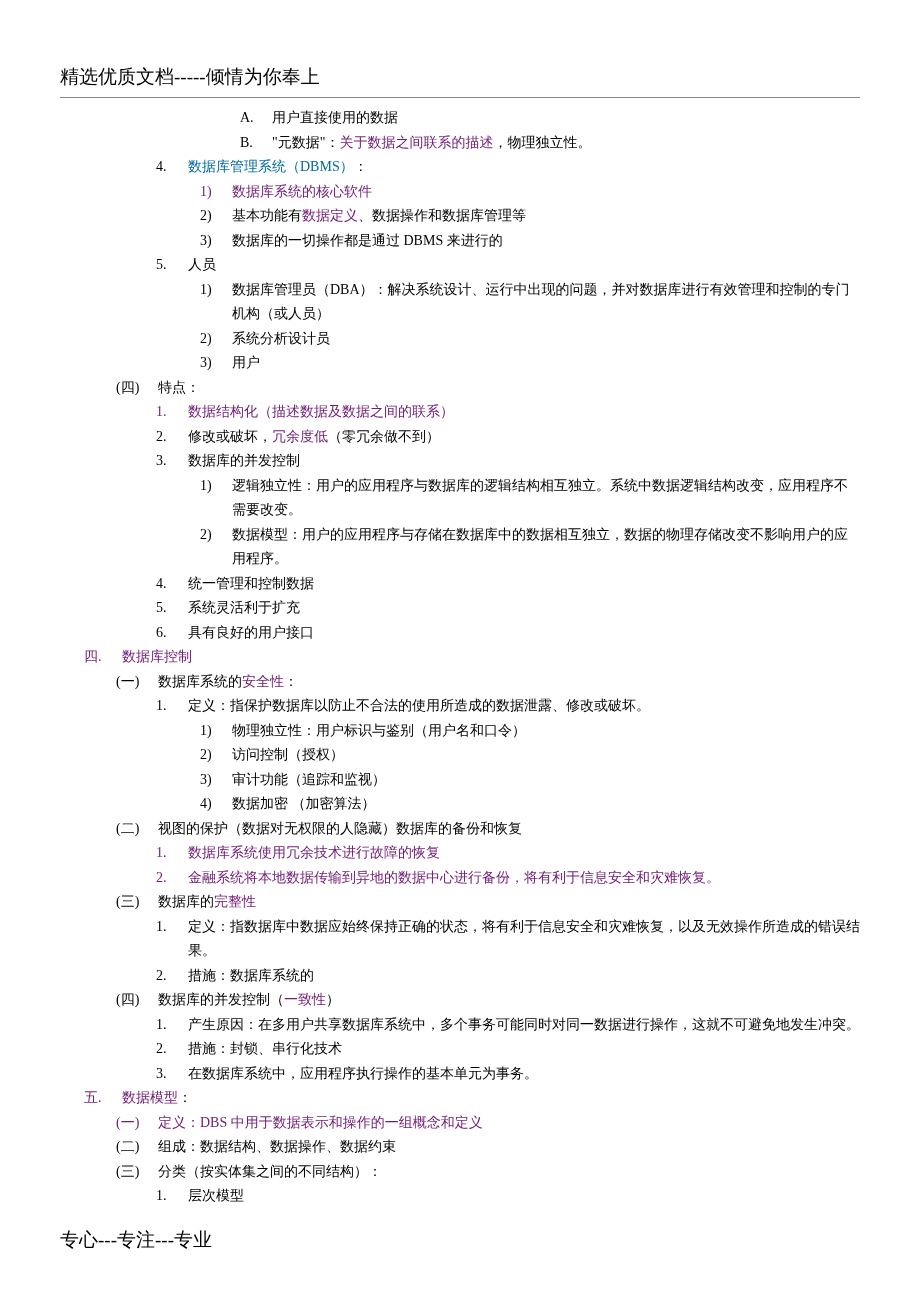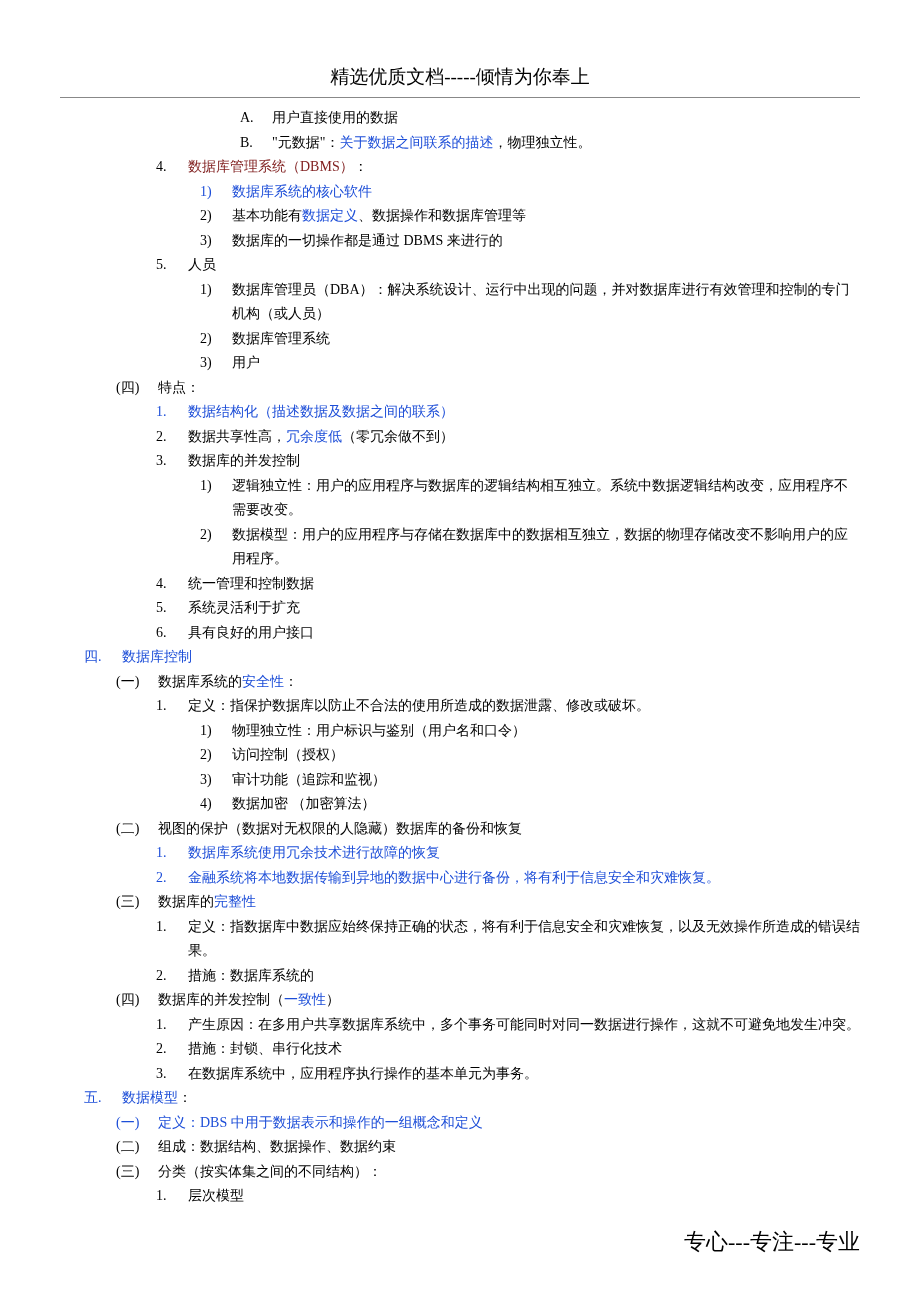--- a/index.html
+++ b/index.html
@@ -7,36 +7,36 @@
     font-size: 14px;
     line-height: 1.75;
     color: #000;
     background: #fff;
     margin: 0;
     padding: 60px 60px 40px 60px;
     width: 920px;
     box-sizing: border-box;
   }
   .header {
-    text-align: center;
+    text-align: left;
     font-size: 19px;
     margin-bottom: 4px;
   }
   .header-rule {
     border: none;
     border-top: 1.5px solid #888;
     margin: 2px 0 8px 0;
   }
   .footer {
-    text-align: right;
-    font-size: 22px;
+    text-align: left;
+    font-size: 19px;
     margin-top: 14px;
   }
-  .red { color: #1d4ed8; }
-  .magenta { color: #7f1d1d; }
+  .red { color: #701a75; }
+  .magenta { color: #0369a1; }
   .lv1 { margin-left: 24px; }
   .lv2 { margin-left: 56px; }
   .lv3 { margin-left: 96px; }
   .lv4 { margin-left: 140px; }
   .lv5 { margin-left: 180px; }
   .item { display: flex; }
   .num { flex: 0 0 auto; min-width: 28px; padding-right: 4px; }
   .num-wide { flex: 0 0 auto; min-width: 34px; padding-right: 4px; }
   .num-cn { flex: 0 0 auto; min-width: 38px; padding-right: 4px; }
   .txt { flex: 1 1 auto; }
@@ -76,38 +76,38 @@
 <div class="lv3 item">
     <span class="num">5.</span>
     <span class="txt">人员</span>
   </div>
 <div class="lv4 item">
     <span class="num">1)</span>
     <span class="txt">数据库管理员（DBA）：解决系统设计、运行中出现的问题，并对数据库进行有效管理和控制的专门机构（或人员）</span>
   </div>
 <div class="lv4 item">
     <span class="num">2)</span>
-    <span class="txt">数据库管理系统</span>
+    <span class="txt">系统分析设计员</span>
   </div>
 <div class="lv4 item">
     <span class="num">3)</span>
     <span class="txt">用户</span>
   </div>
 
 <div class="lv2 item">
     <span class="num-cn">(四)</span>
     <span class="txt">特点：</span>
   </div>
 <div class="lv3 item">
     <span class="num red">1.</span>
     <span class="txt red">数据结构化（描述数据及数据之间的联系）</span>
   </div>
 <div class="lv3 item">
     <span class="num">2.</span>
-    <span class="txt"><span>数据共享性高，</span><span class="red">冗余度低</span><span>（零冗余做不到）</span></span>
+    <span class="txt"><span>修改或破坏，</span><span class="red">冗余度低</span><span>（零冗余做不到）</span></span>
   </div>
 <div class="lv3 item">
     <span class="num">3.</span>
     <span class="txt">数据库的并发控制</span>
   </div>
 <div class="lv4 item">
     <span class="num">1)</span>
     <span class="txt">逻辑独立性：用户的应用程序与数据库的逻辑结构相互独立。系统中数据逻辑结构改变，应用程序不需要改变。</span>
   </div>
 <div class="lv4 item">

